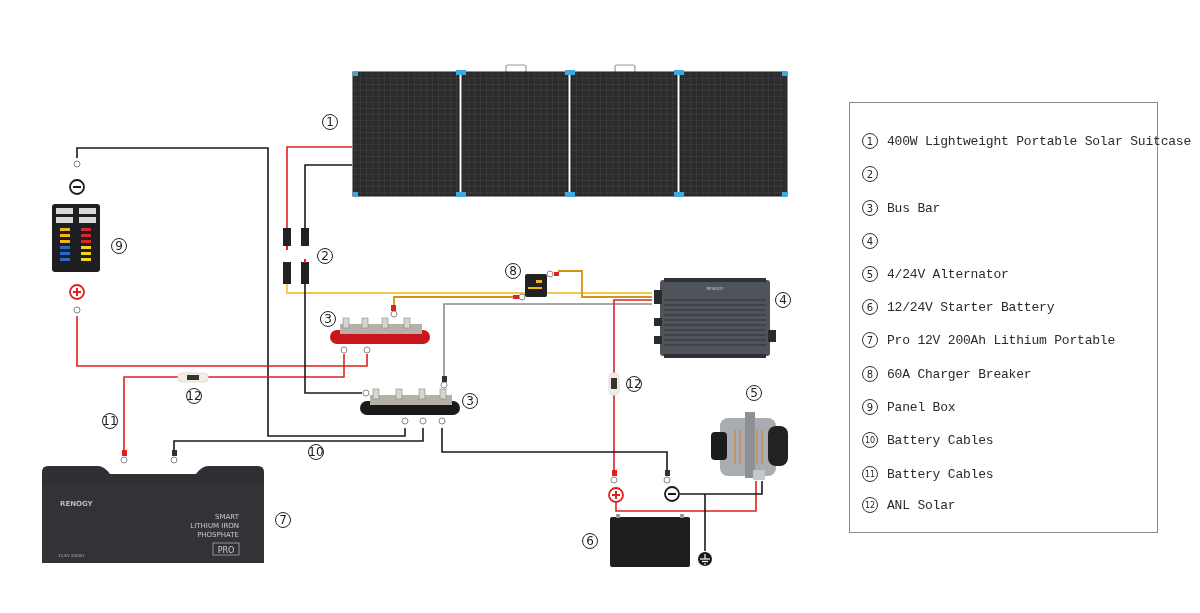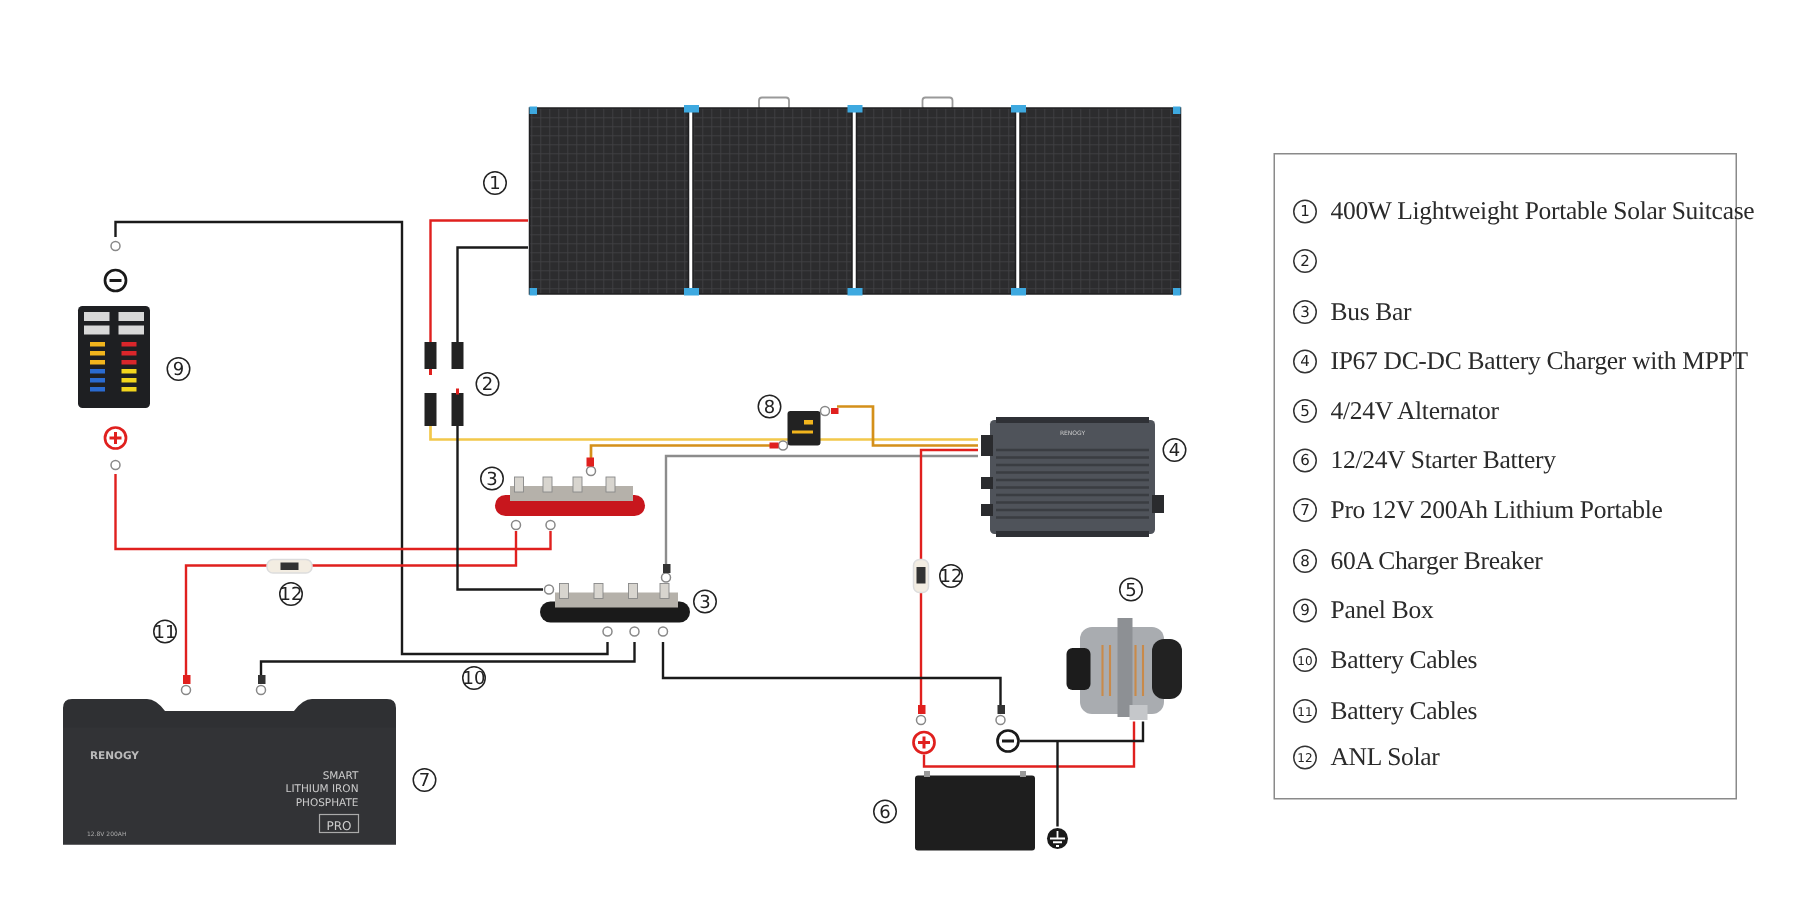--- a/index.html
+++ b/index.html
@@ -2,21 +2,21 @@
 <html><head>
 <meta charset="utf-8">
 <style>
   html, body { margin: 0; padding: 0; background: #ffffff; }
   body { width: 1200px; height: 613px; position: relative; overflow: hidden; font-family: "Liberation Sans", sans-serif; }
   #diagram { position: absolute; left: 0; top: 0; width: 1200px; height: 613px; }
   .num-label { font-family: "DejaVu Sans", sans-serif; font-size: 12px; fill: #222; }
   .legend-box { position: absolute; left: 849px; top: 102px; width: 309px; height: 431px; border: 1.5px solid #8a8a8a; box-sizing: border-box; background: #fff; }
   .legend-item { position: absolute; left: 12px; display: flex; align-items: center; height: 22px; }
   .legend-num { width: 16px; height: 16px; border: 1.2px solid #333; border-radius: 50%; display: flex; align-items: center; justify-content: center; font-size: 10px; color: #222; font-family: "DejaVu Sans", sans-serif; box-sizing: border-box; margin-right: 9px; flex: 0 0 auto; }
-  .legend-text { font-size: 17px; color: #2a2a2a; font-family: Liberation Serif, serif; letter-spacing: -0.2px; white-space: nowrap; }
+  .legend-text { font-size: 13px; color: #2a2a2a; font-family: Liberation Mono, monospace; letter-spacing: -0.2px; white-space: nowrap; }
   .bat-text { font-family: "DejaVu Sans", sans-serif; }
 </style>
 </head>
 <body>
 
 <svg id="diagram" viewBox="0 0 1200 613" xmlns="http://www.w3.org/2000/svg">
 
   <g fill="none" stroke-linejoin="miter">
 
     <path d="M77 158 V148 H268 V436 H405 V428" stroke="#1a1a1a" stroke-width="1.6"></path>
@@ -316,21 +316,20 @@
     </div>
     <div class="legend-item" style="top: 60px;">
       <span class="legend-num">2</span>
     </div>
     <div class="legend-item" style="top: 94px;">
       <span class="legend-num">3</span>
       <span class="legend-text">Bus Bar</span>
     </div>
     <div class="legend-item" style="top: 127px;">
       <span class="legend-num">4</span>
-      <span class="legend-text">IP67 DC-DC Battery Charger with MPPT</span>
     </div>
     <div class="legend-item" style="top: 160px;">
       <span class="legend-num">5</span>
       <span class="legend-text">4/24V Alternator</span>
     </div>
     <div class="legend-item" style="top: 193px;">
       <span class="legend-num">6</span>
       <span class="legend-text">12/24V Starter Battery</span>
     </div>
     <div class="legend-item" style="top: 226px;">

